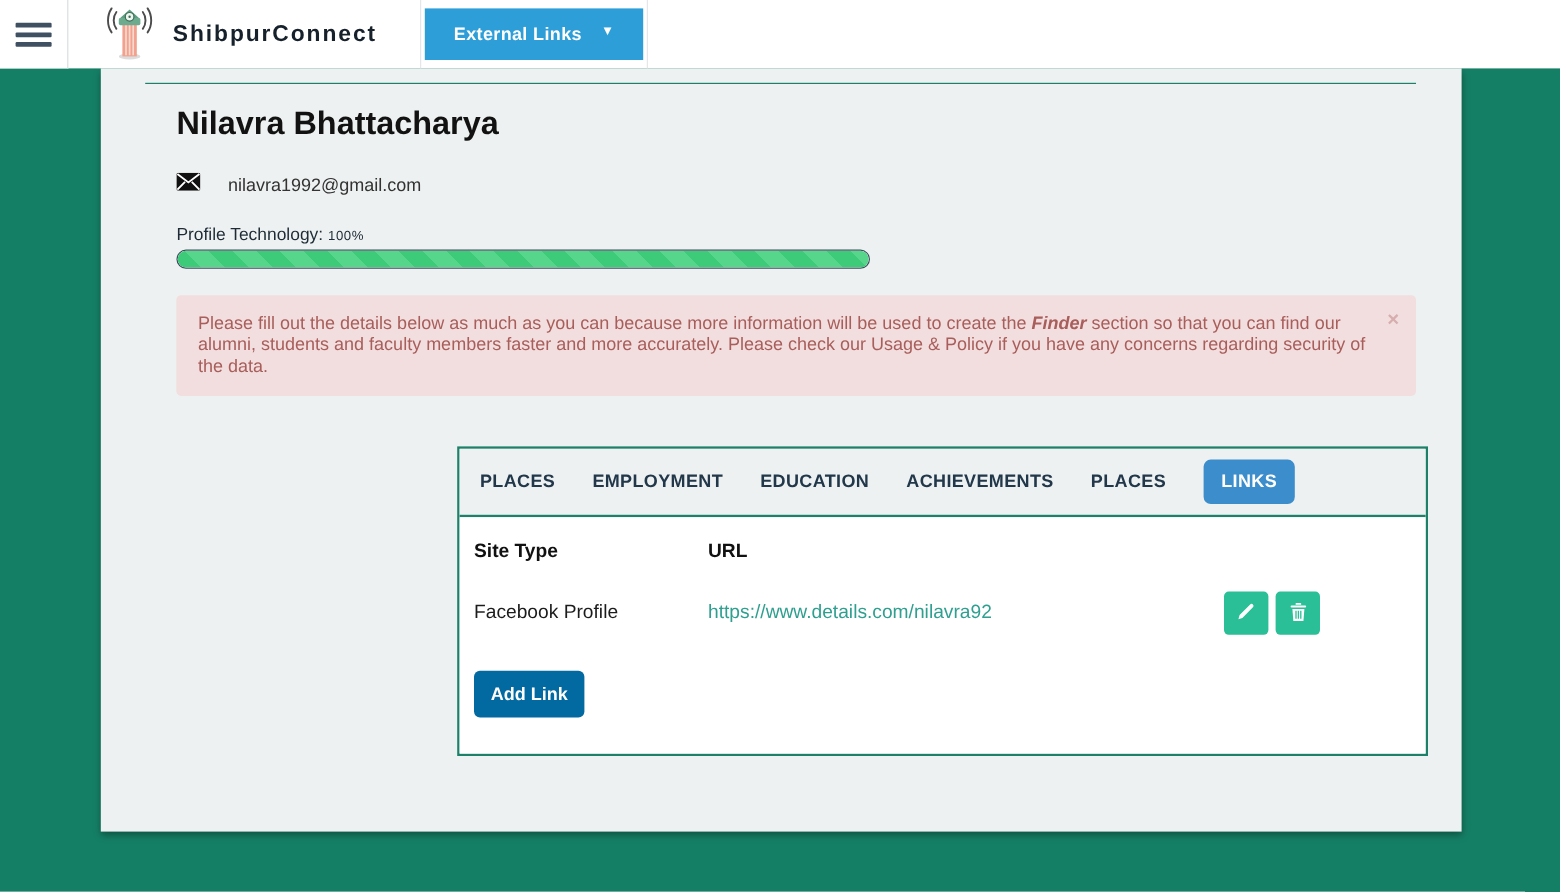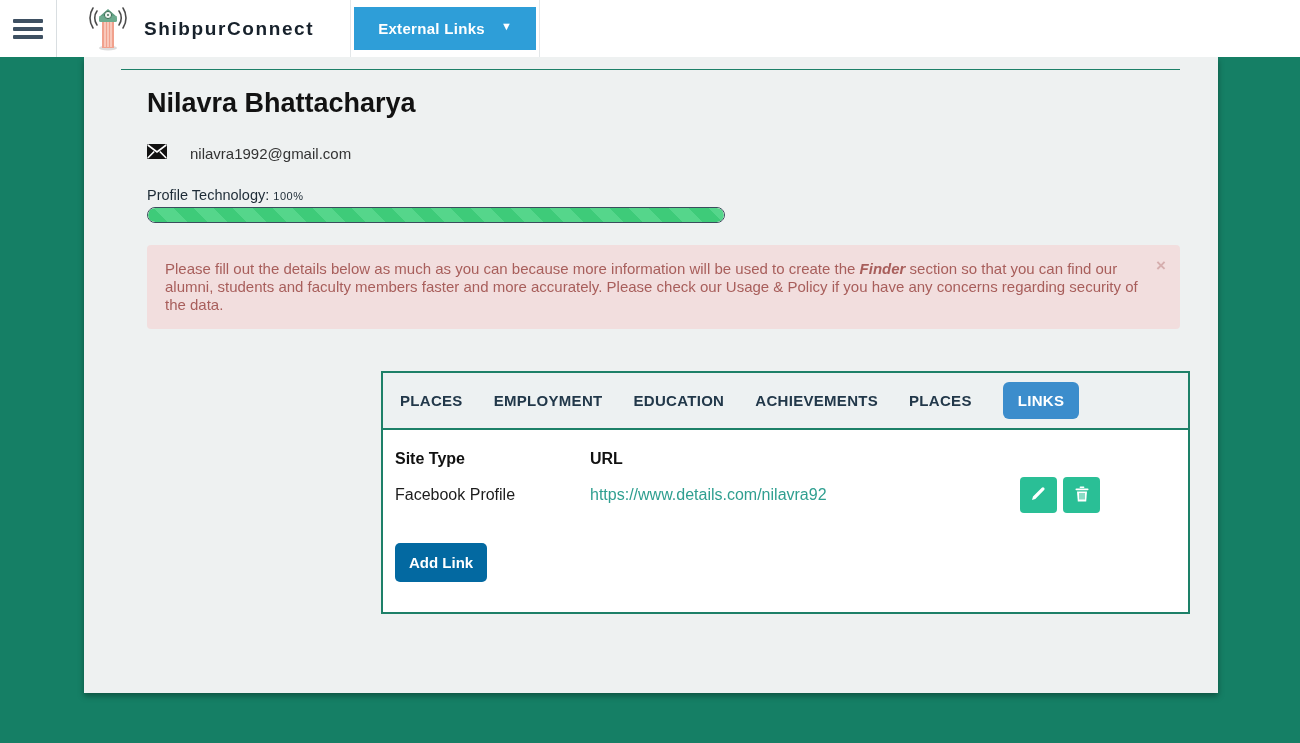--- a/index.html
+++ b/index.html
@@ -94,21 +94,21 @@
     background:#edf1f2; display:flex; align-items:center; gap:31px;
     padding:9px 17px; border-bottom:2px solid #1d8068;
   }
   .tab {
     font-size:15px; font-weight:bold; color:#22384a; letter-spacing:.3px;
     padding:9px 0; cursor:pointer; white-space:nowrap;
   }
   .tab.active { background:#3c8dcc; color:#fff; padding:10px 15px; border-radius:6px; }
 
   .panel-content { background:#ffffff; padding:20px 12px 30px; }
-  .links-grid { display:grid; grid-template-columns:195px 1fr auto; align-items:center; row-gap:9px; }
+  .links-grid { display:grid; grid-template-columns:195px 1fr auto; align-items:center; row-gap:24px; }
   .col-head { font-size:16px; font-weight:bold; color:#111; }
   .cell { font-size:16px; color:#1c1c1c; }
   .link-url { font-size:16px; color:#2f9f90; text-decoration:none; cursor:pointer; }
   .row-actions { display:flex; gap:6px; margin-right:76px; }
   .icon-btn {
     width:37px; height:36px; background:#2abf96; border:none; border-radius:4px;
     display:flex; align-items:center; justify-content:center; cursor:pointer;
   }
   .btn-add-link {
     margin-top:30px; background:#0369a1; color:#fff; border:none; border-radius:5px;

